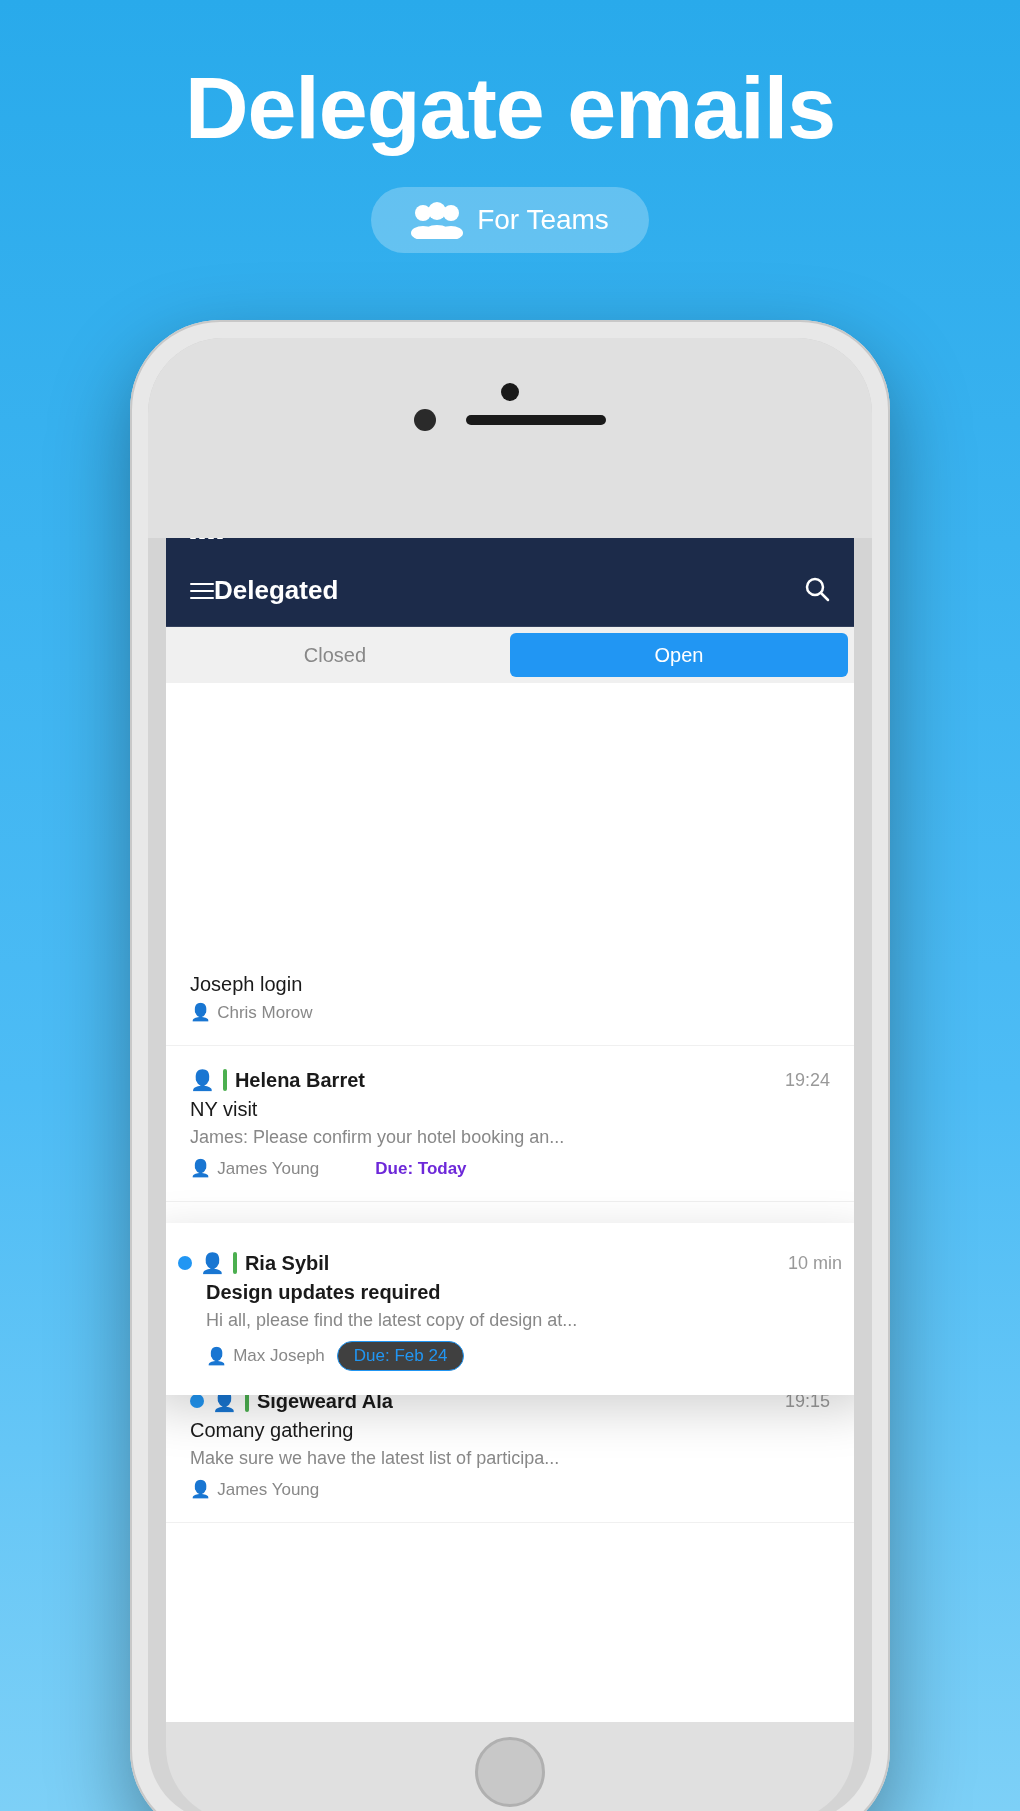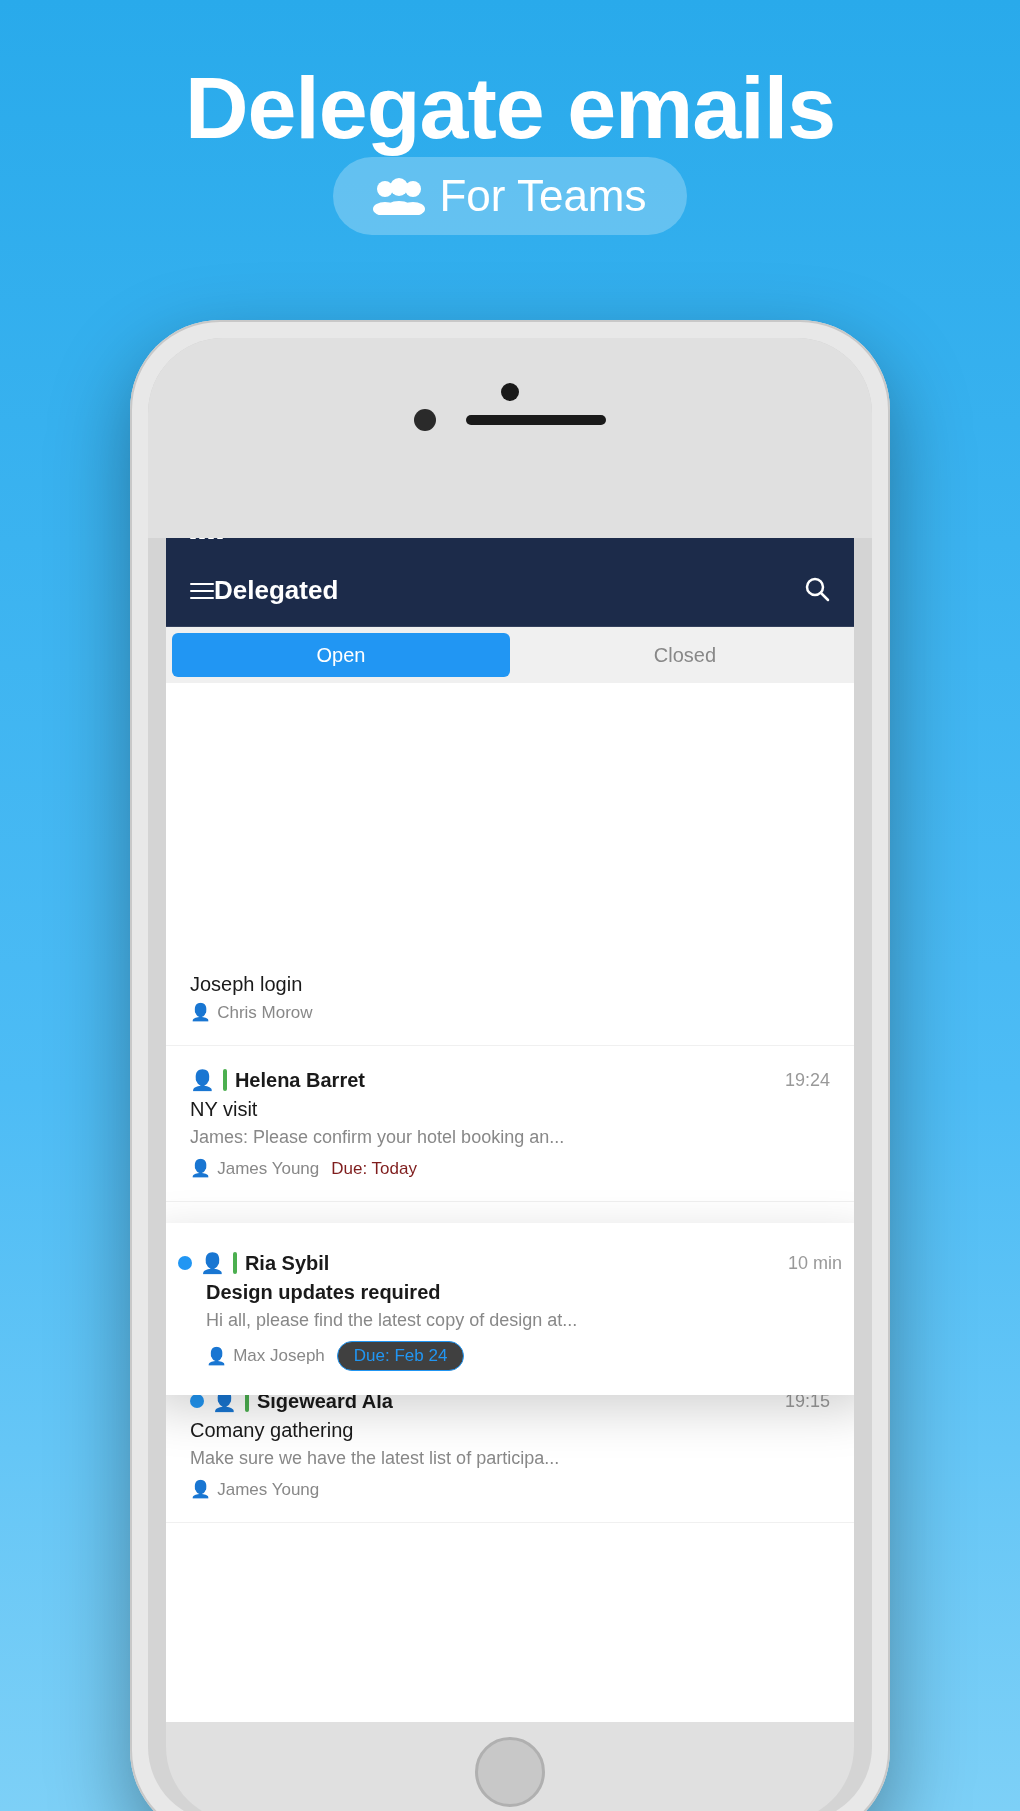--- a/index.html
+++ b/index.html
@@ -29,31 +29,32 @@
       text-align: center;
       padding-top: 60px;
     }
 
     .hero-title {
       color: #ffffff;
       font-size: 88px;
       font-weight: 700;
       letter-spacing: -1px;
       line-height: 1.1;
+      margin-bottom: 30px;
     }
 
     .for-teams-badge {
       display: inline-flex;
       align-items: center;
       gap: 14px;
       background: rgba(255,255,255,0.25);
       border-radius: 50px;
       padding: 14px 40px;
       color: #ffffff;
-      font-size: 44px;
+      font-size: 28px;
       font-weight: 500;
     }
 
     .for-teams-icon {
       width: 52px;
       height: 38px;
     }
 
     
     .phone-wrapper {
@@ -405,23 +406,24 @@
       color: #2196f3;
       border: 1.5px solid #2196f3;
       border-radius: 20px;
       padding: 4px 16px;
       font-size: 17px;
       font-weight: 500;
     }
 
     .due-badge-red {
       background: transparent;
-      color: #7f1d1d;
+      color: #6d28d9;
       font-size: 17px;
-      font-weight: 400;
+      font-weight: 700;
+      margin-left: 44px;
     }
 
     
     .phone-bottom {
       position: absolute;
       bottom: 0;
       left: 18px; right: 18px;
       height: 100px;
       background: #e0e0e0;
       border-radius: 0 0 75px 75px;
@@ -504,25 +506,25 @@
           </div>
           <div class="search-btn">
             <svg width="26" height="26" viewBox="0 0 26 26" fill="none" xmlns="http://www.w3.org/2000/svg">
               <circle cx="11" cy="11" r="8" stroke="white" stroke-width="2.5"></circle>
               <line x1="17" y1="17" x2="24" y2="24" stroke="white" stroke-width="2.5" stroke-linecap="round"></line>
             </svg>
           </div>
         </div>
 
         <div class="tabs-bar">
+          <div class="tab inactive">
+            <span>Closed</span>
+          </div>
           <div class="tab active">
             <span>Open</span>
-          </div>
-          <div class="tab inactive">
-            <span>Closed</span>
           </div>
         </div>
 
         <div class="email-list" style="position:relative;">
 
           <div class="floating-card">
             <div class="email-item-top">
               <div class="sender-row">
                 <div class="unread-dot"></div>
                 <span class="person-icon">👤</span>

